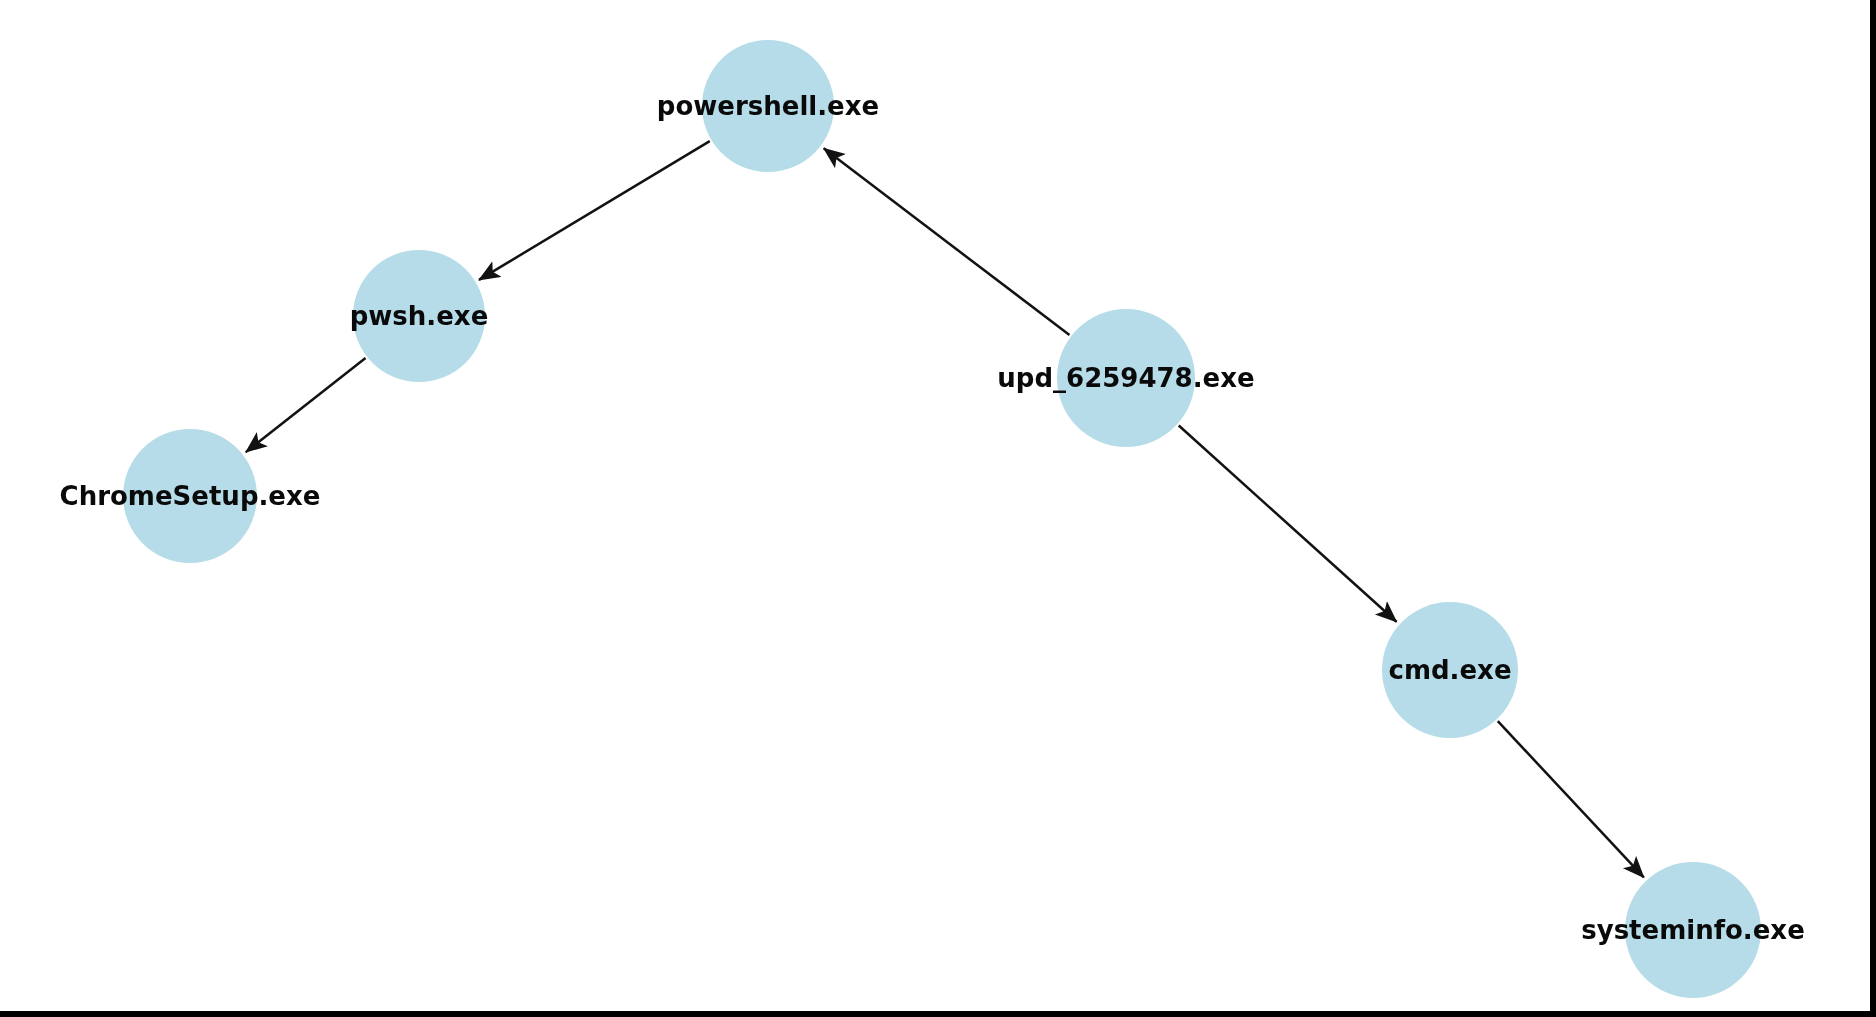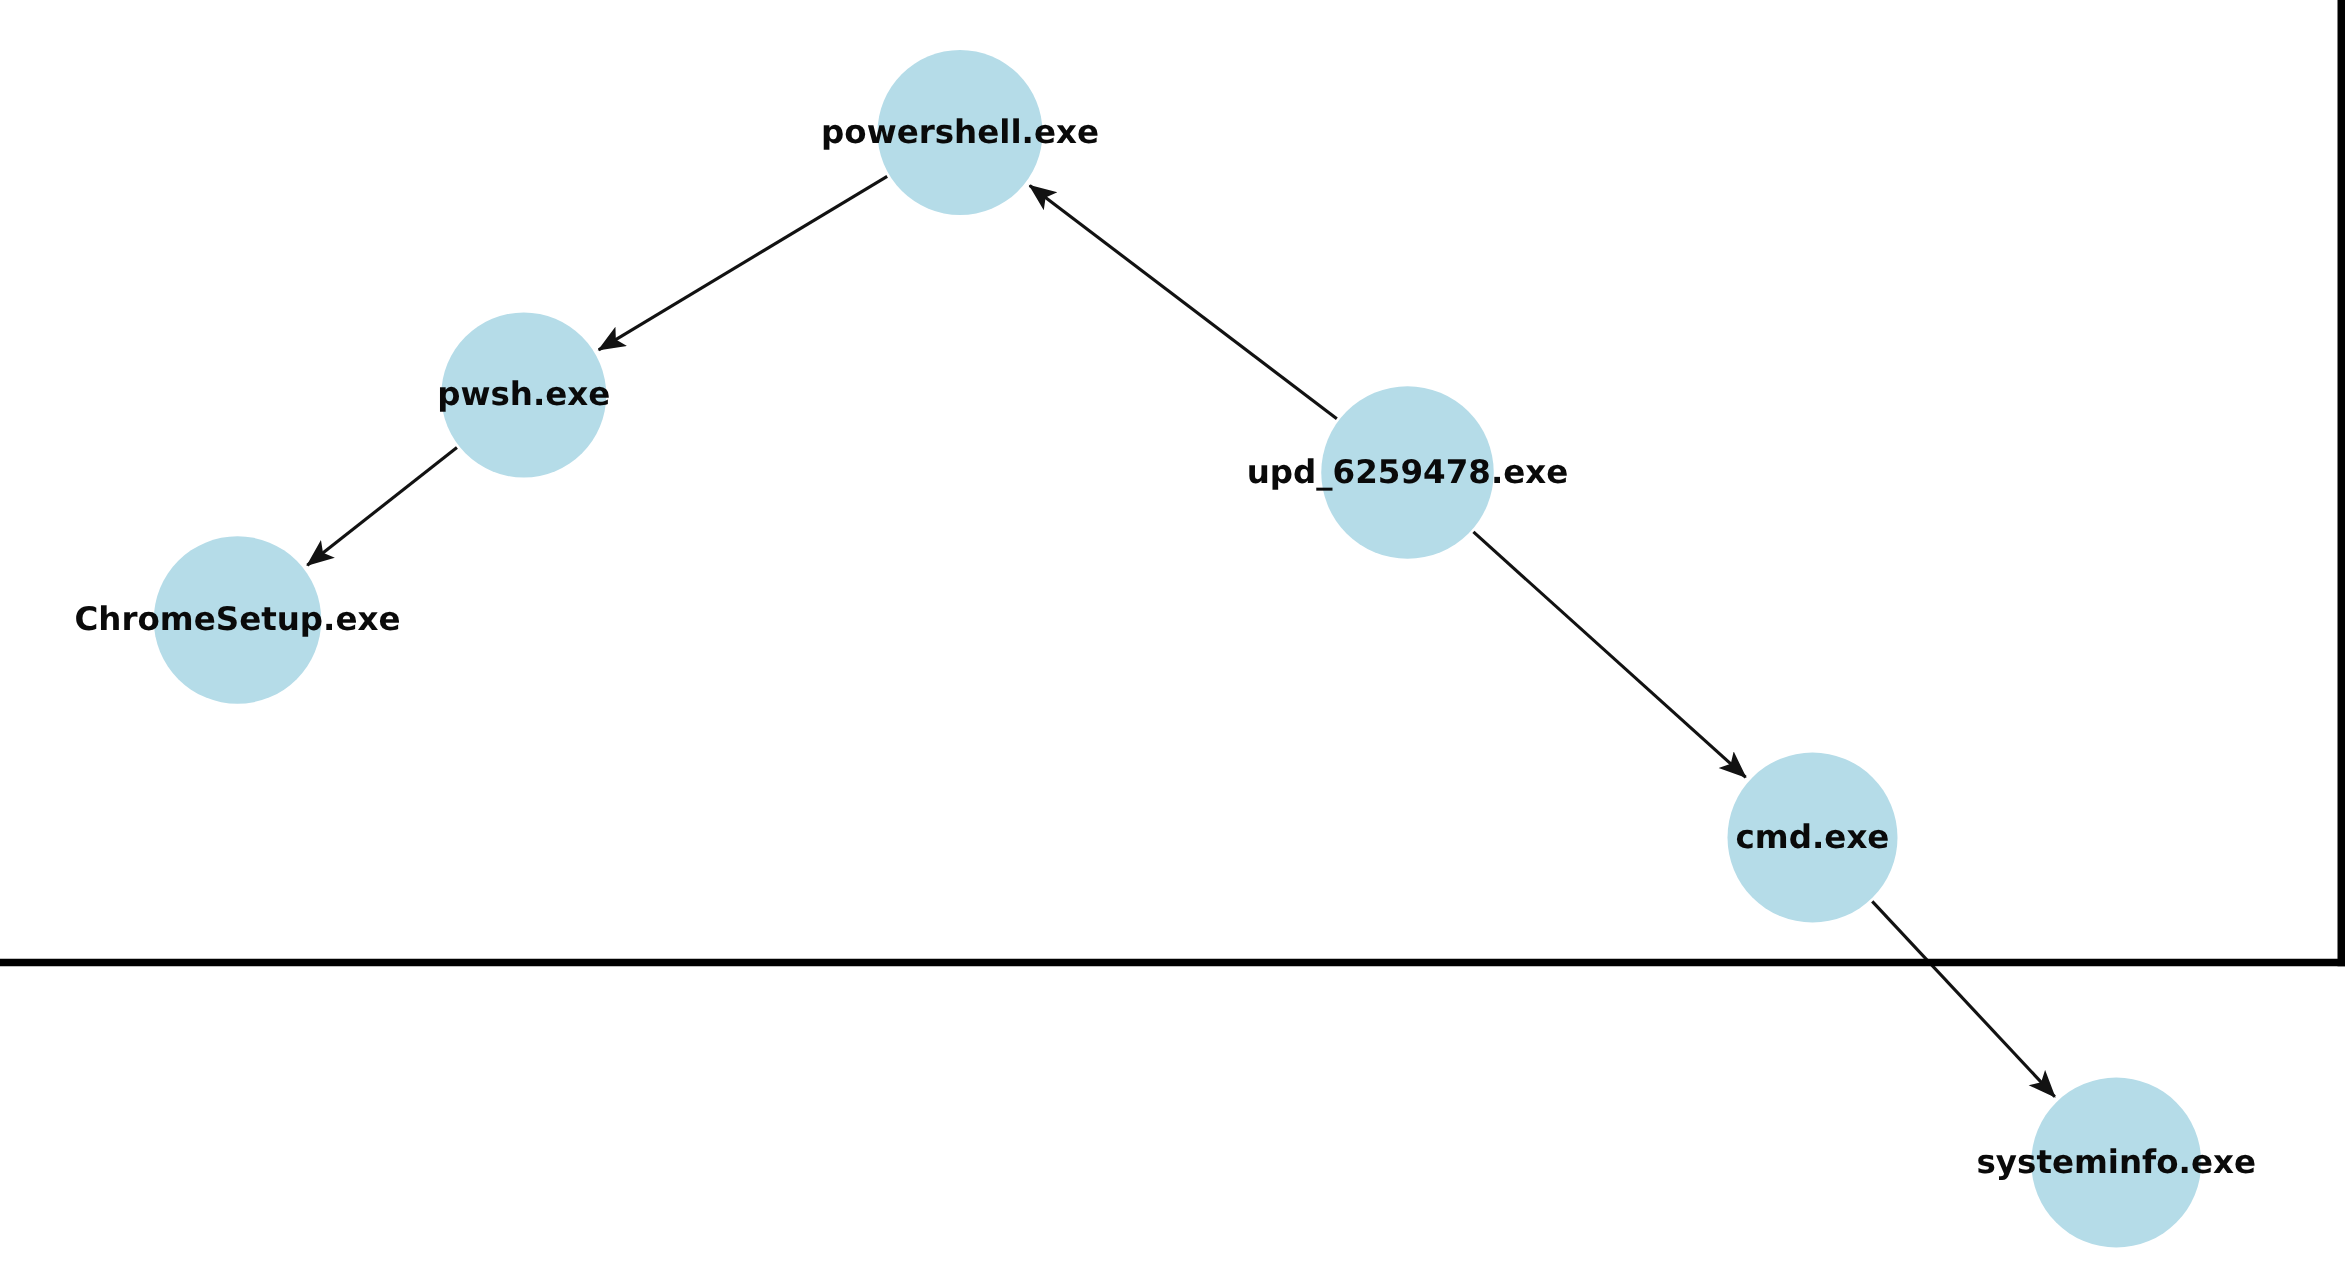--- a/index.html
+++ b/index.html
@@ -7,21 +7,21 @@
     padding: 0;
     width: 1876px;
     height: 1017px;
     overflow: hidden;
     background: #ffffff;
     font-family: "DejaVu Sans", sans-serif;
   }
   .frame {
     position: relative;
     width: 1876px;
-    height: 773px;
+    height: 1017px;
     background: #ffffff;
   }
   #graph-svg {
     display: block;
     position: absolute;
     left: 0;
     top: 0;
   }
   .node-label {
     font-family: "DejaVu Sans", sans-serif;

